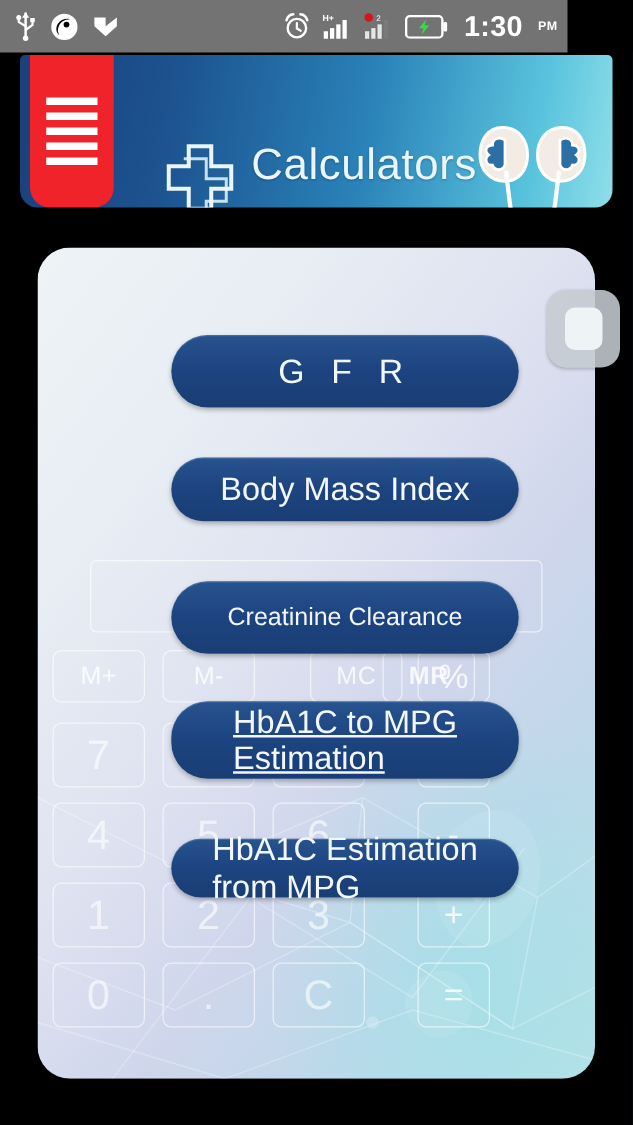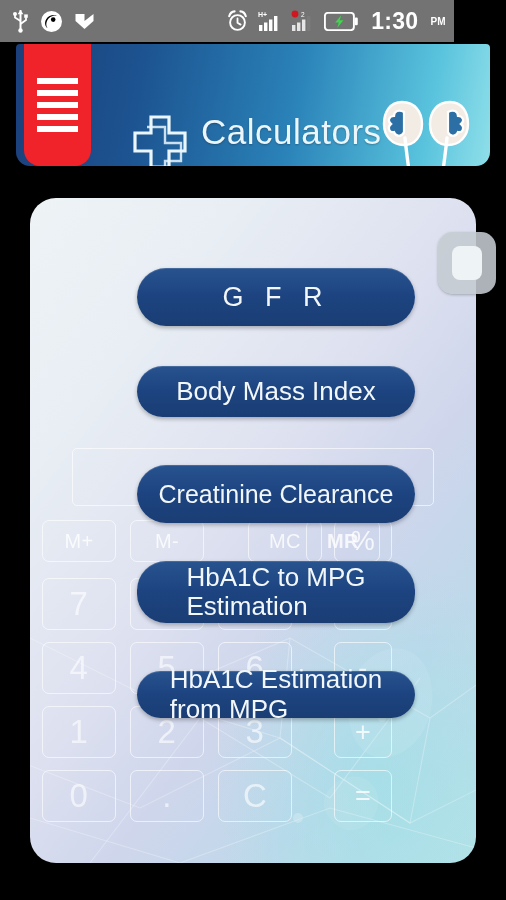--- a/index.html
+++ b/index.html
@@ -92,22 +92,22 @@
     position:absolute; left:107px; width:278px;
     background:linear-gradient(180deg,#27538f 0%,#1d4480 48%,#1a3d74 100%);
     border-radius:29px; cursor:pointer;
     display:flex; align-items:center; justify-content:center; text-align:left;
     color:#f2f7fb; font-size:26px; font-weight:400; line-height:1.12;
     box-shadow:0 2px 4px rgba(0,0,0,.28), inset 0 1px 0 rgba(255,255,255,.14);
     padding:0 10px;
   }
   #btn-gfr{ top:70px; height:58px; letter-spacing:7px; font-size:27px; }
   #btn-bmi{ top:168px; height:51px; }
-  #btn-crcl{ top:267px; height:58px; font-size:25px; }
-  #btn-hba1c-mpg{ top:363px; height:62px; }
+  #btn-crcl{ top:267px; height:58px; font-size:20px; }
+  #btn-hba1c-mpg{ top:363px; height:62px;text-decoration:underline; }
   #btn-mpg-hba1c{ top:473px; height:47px; }
 
   
   #scroll-indicator{
     position:absolute; left:438px; top:232px; width:58px; height:62px;
     background:rgba(196,203,208,.88); border-radius:15px;
     display:flex; align-items:center; justify-content:center;
     box-shadow:0 1px 3px rgba(0,0,0,.25);
   }
   #scroll-indicator .inner{

